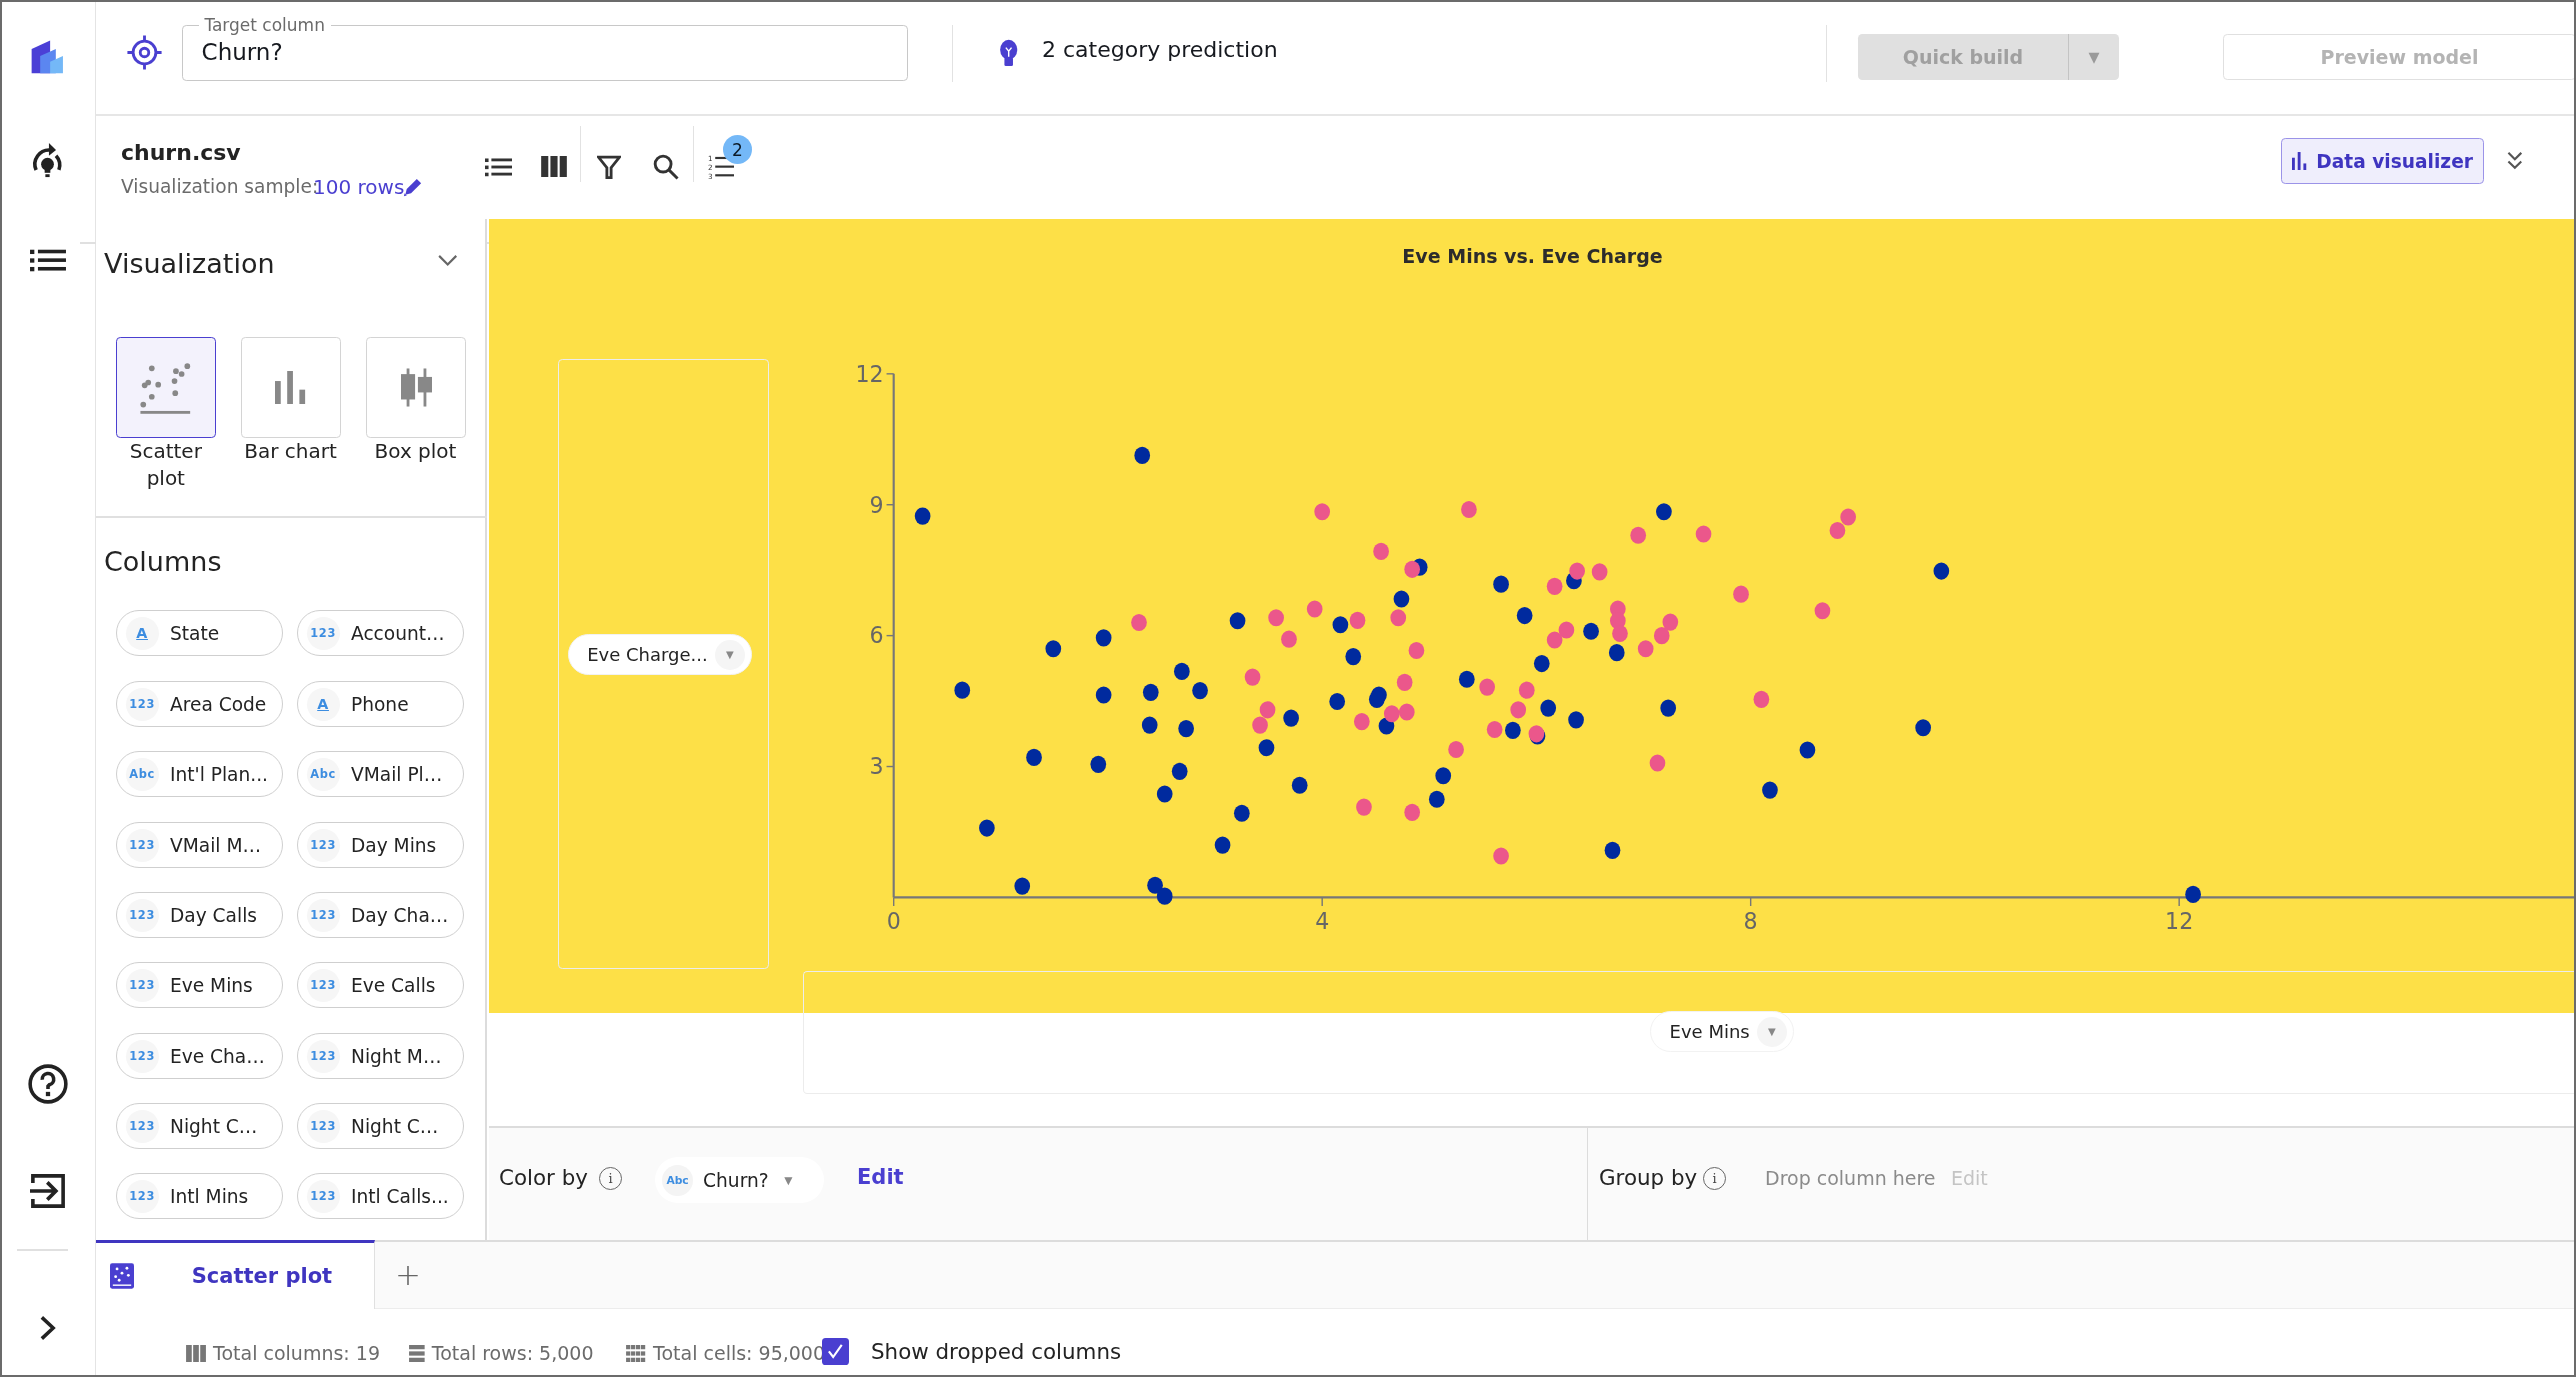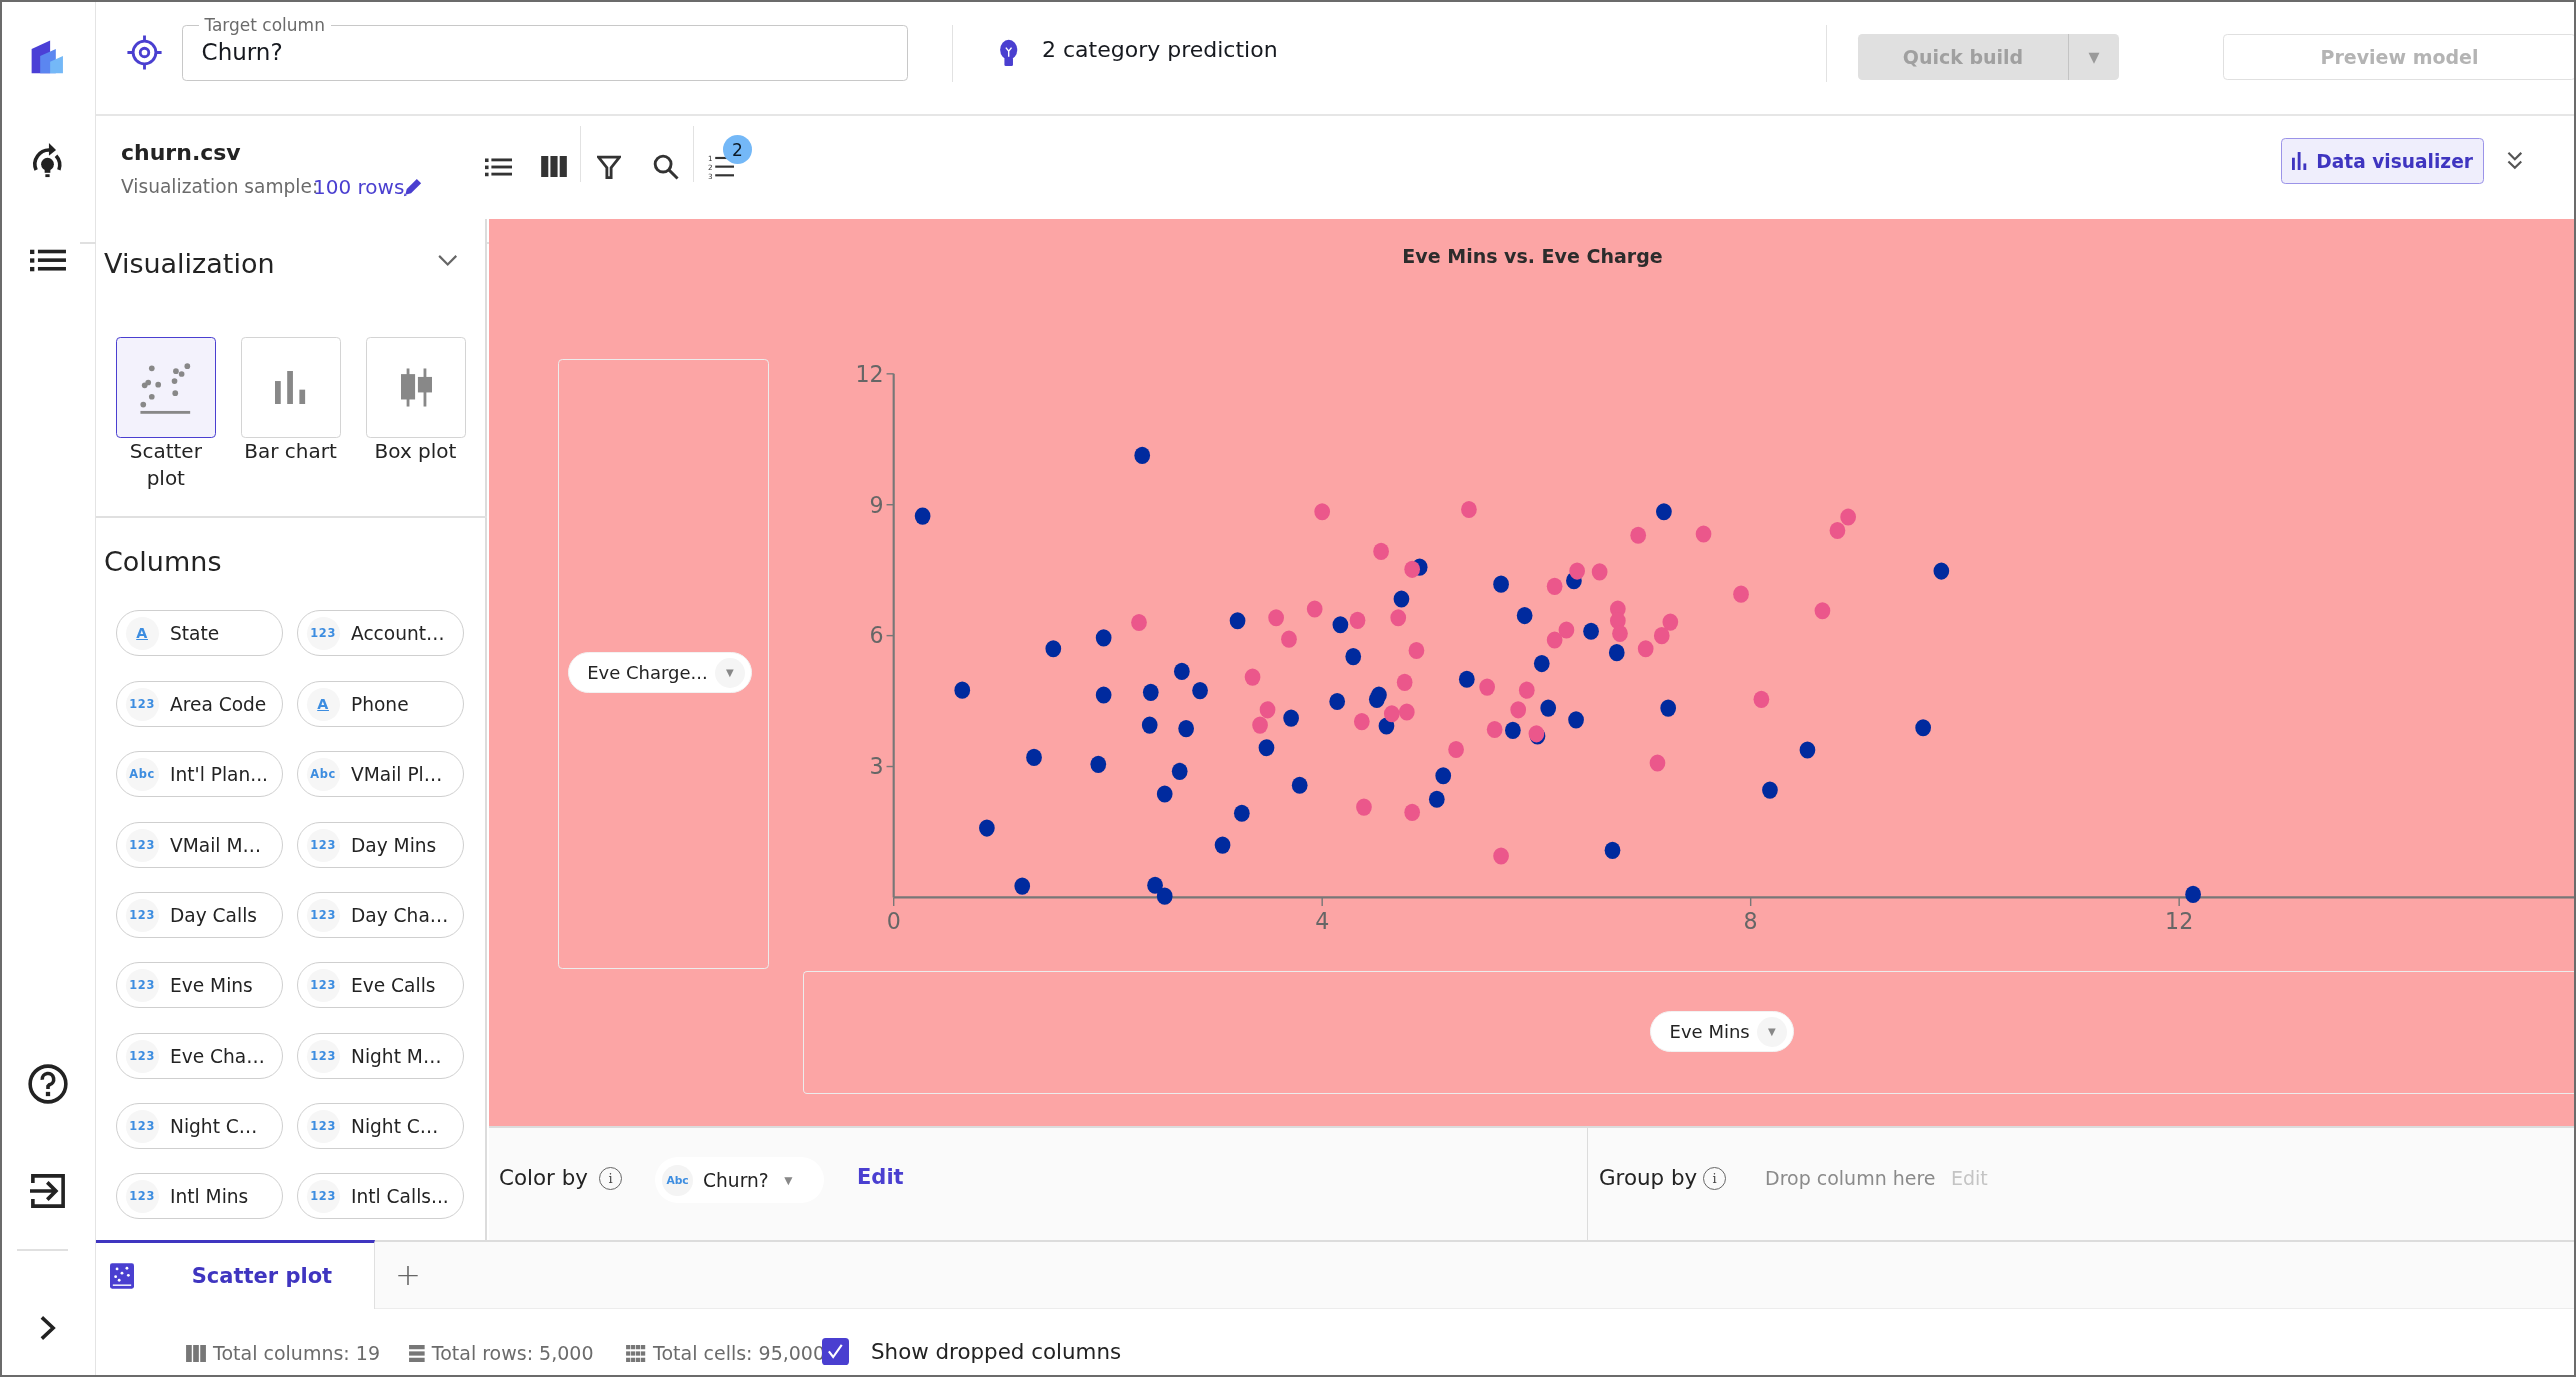--- a/index.html
+++ b/index.html
@@ -41,21 +41,21 @@
   .chev-down { position:absolute; left:341px; top:34px; }
   .viz-tile { position:absolute; top:118px; width:100px; height:101px; border:1.4px solid #d4d4d4; border-radius:4.3px; background:#fff; display:flex; align-items:center; justify-content:center; cursor:pointer; }
   .viz-tile.active { border-color:#4a3fd0; background:#f3f2fc; }
   .viz-label { position:absolute; top:219px; width:121px; text-align:center; font-size:20px; color:#232323; line-height:27px; }
   .panel-sep { position:absolute; left:0; top:297px; width:391px; height:2.1px; background:#e0e0e0; }
   .chip { position:absolute; width:167px; height:46px; border:1.4px solid #cfcfcf; border-radius:23px; background:#fff; display:flex; align-items:center; cursor:grab; }
   .chip .typ { width:33px; height:33px; margin-left:8.6px; border-radius:50%; background:#f6f6f6; display:flex; align-items:center; justify-content:center; color:#3d8de0; font-size:11.4px; font-weight:bold; letter-spacing:0.7px; }
   .chip .nm { margin-left:11.4px; font-size:18.6px; color:#232323; white-space:nowrap; }
 
   
-  .chartpanel { left:489px; top:219px; width:2087px; height:907px; background:#fca5a5; }
+  .chartpanel { left:489px; top:219px; width:2087px; height:794px; background:#fde047; }
   .chart-title { position:absolute; left:0; width:100%; top:26px; text-align:center; }
   .chart-title span { font-size:19px; font-weight:bold; color:#2c2c2c; }
   .legend { position:absolute; top:68px; left:0; width:100%; display:flex; justify-content:center; gap:15.7px; align-items:center; font-size:21.4px; color:#333; }
   .legend .dot { width:23px; height:23px; border-radius:50%; display:inline-block; margin-right:10px; vertical-align:middle; }
   .ydrop { position:absolute; left:69px; top:140px; width:211px; height:610px; border:1.4px solid #ececec; border-radius:4.3px; }
   .xdrop { position:absolute; left:314px; top:752px; width:1772px; height:123px; border:1.4px solid #ececec; border-right:none; border-radius:4.3px 0 0 4.3px; }
   .axis-chip { position:absolute; height:41px; border:1.4px solid #f2f2f2; border-radius:21px; display:flex; align-items:center; padding-left:18.6px; padding-right:5.7px; background:#fff; font-size:18px; color:#232323; cursor:pointer; }
   .axis-chip .caret { width:30px; height:30px; margin-left:7.1px; border-radius:50%; background:#f5f5f5; display:flex; align-items:center; justify-content:center; color:#888; font-size:10px; }
   #plot { position:absolute; left:0; top:0; }
 
@@ -357,21 +357,21 @@
         <span class="nm">Intl Calls...</span>
       </div>
     </div>
 </div>
 
 <div class="abs chartpanel">
   <div class="chart-title">
     <span>Eve Mins vs. Eve Charge</span>
   </div>
   <div class="ydrop">
-    <div class="axis-chip" style="left:8.6px;top:292px">
+    <div class="axis-chip" style="left:8.6px;top:274px">
       <span>Eve Charge...</span>
       <span class="caret">▼</span>
     </div>
   </div>
   <div class="xdrop">
     <div class="axis-chip" style="left:846px;top:39px">
       <span>Eve Mins</span>
       <span class="caret">▼</span>
     </div>
   </div>

